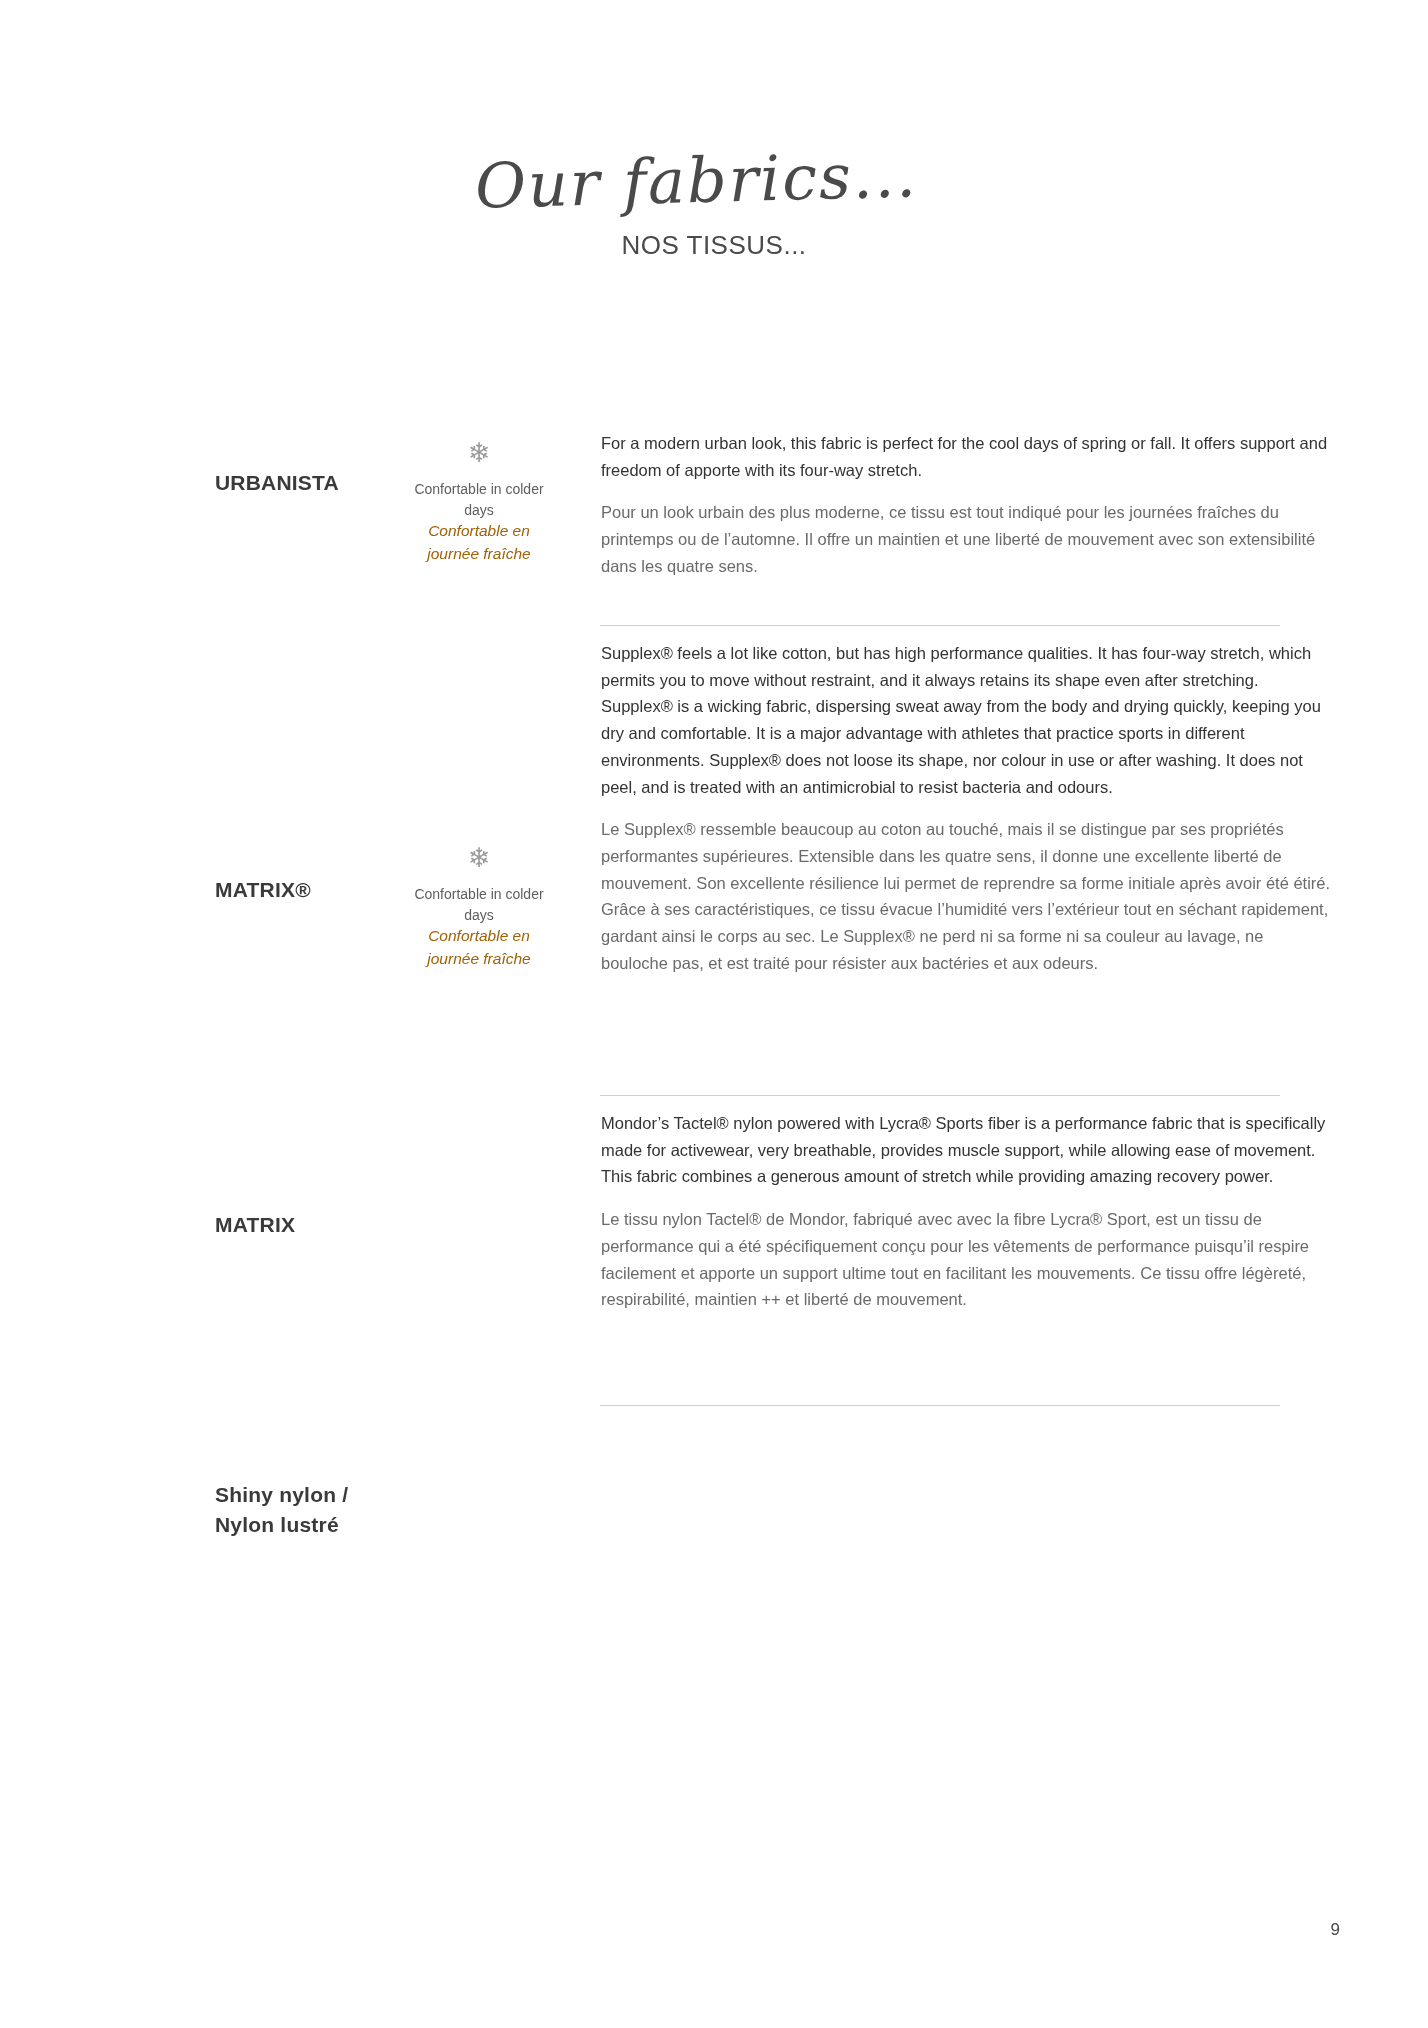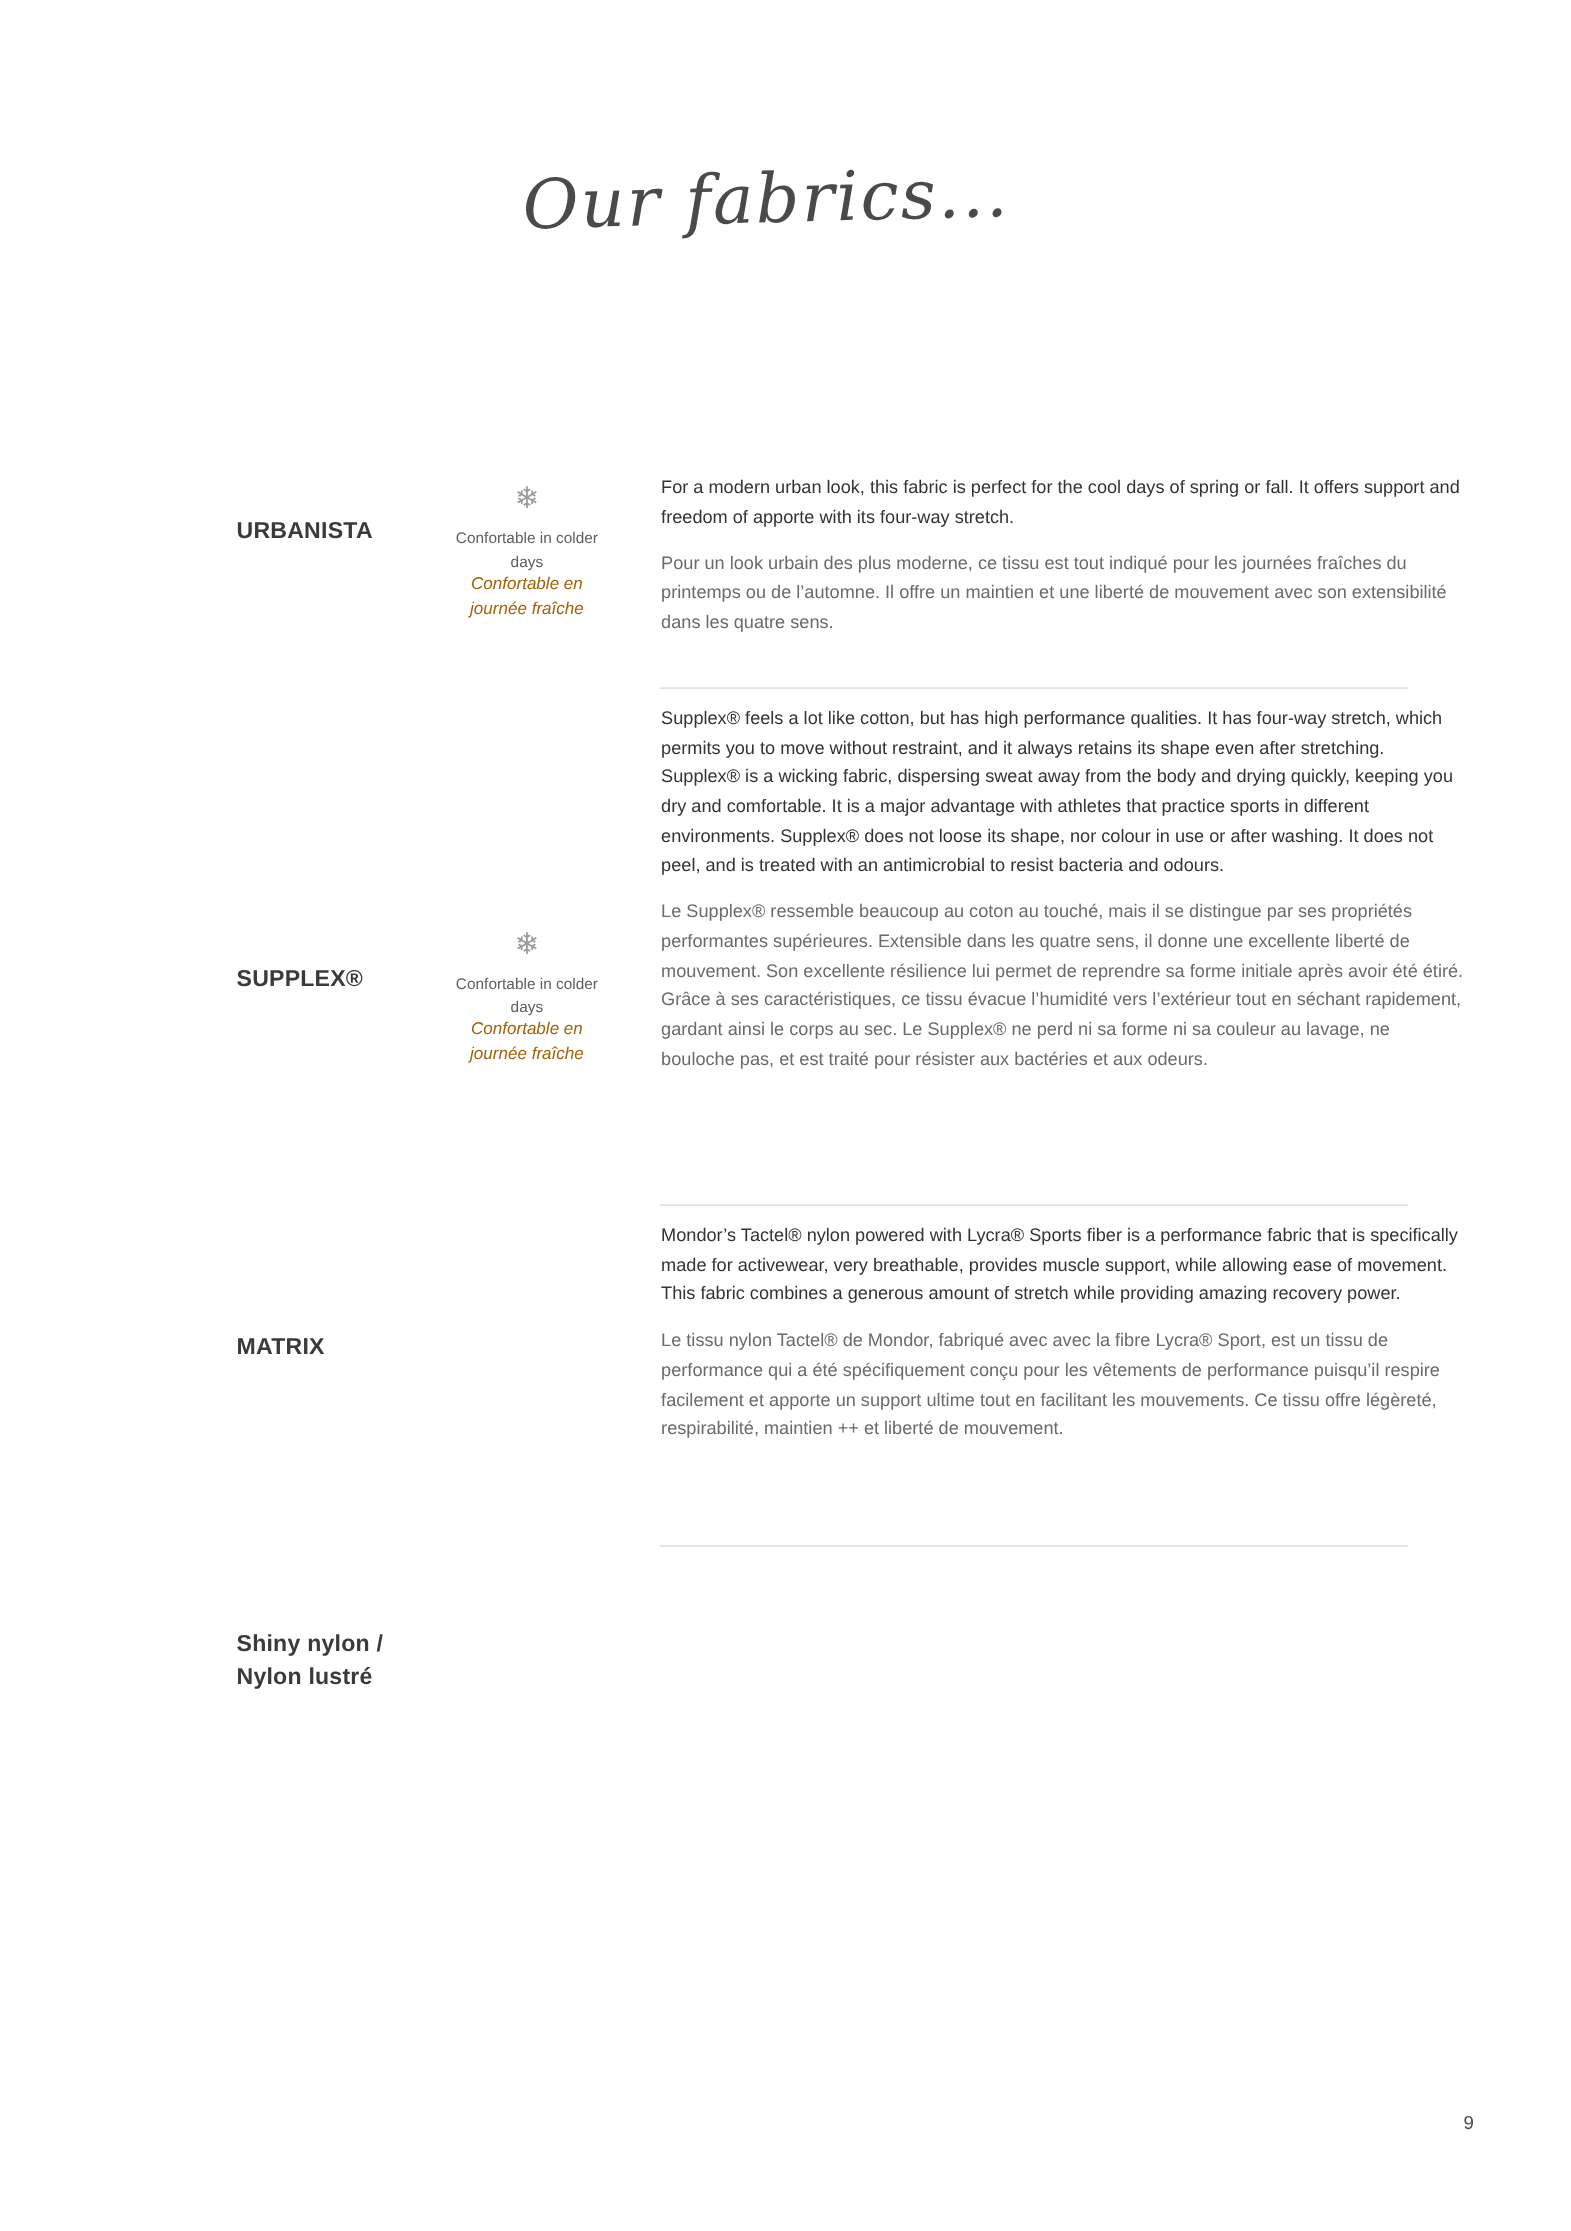--- a/index.html
+++ b/index.html
@@ -157,41 +157,42 @@
     color: #4a4a4a;
   }
 </style>
 </head>
 <body>
 
 <div class="page">
 
   <div class="header">
     <div class="script-title">Our fabrics...</div>
+    <div class="subtitle">NOS TISSUS...</div>
   </div>
 
   <div class="content">
 
     <div class="fabric-row" id="row-urbanista">
       <div class="col-name" id="name-urbanista">URBANISTA</div>
       <div class="col-icon" id="icon-urbanista">
         <span class="snowflake">❄</span>
         <div class="icon-en">Confortable in colder days</div>
         <div class="icon-fr">Confortable en journée fraîche</div>
       </div>
       <div class="col-desc">
         <p class="desc-en">For a modern urban look, this fabric is perfect for the cool days of spring or fall. It offers support and freedom of apporte with its four-way stretch.</p>
         <p class="desc-fr">Pour un look urbain des plus moderne, ce tissu est tout indiqué pour les journées fraîches du printemps ou de l’automne. Il offre un maintien et une liberté de mouvement avec son extensibilité dans les quatre sens.</p>
       </div>
     </div>
 
     <div class="divider" id="div-1"></div>
 
     <div class="fabric-row" id="row-supplex">
-      <div class="col-name" id="name-supplex">SUPPLEX®</div>
+      <div class="col-name" id="name-supplex">MATRIX®</div>
       <div class="col-icon" id="icon-supplex">
         <span class="snowflake">❄</span>
         <div class="icon-en">Confortable in colder days</div>
         <div class="icon-fr">Confortable en journée fraîche</div>
       </div>
       <div class="col-desc">
         <p class="desc-en">Supplex® feels a lot like cotton, but has high performance qualities. It has four-way stretch, which permits you to move without restraint, and it always retains its shape even after stretching. Supplex® is a wicking fabric, dispersing sweat away from the body and drying quickly, keeping you dry and comfortable. It is a major advantage with athletes that practice sports in different environments. Supplex® does not loose its shape, nor colour in use or after washing. It does not peel, and is treated with an antimicrobial to resist bacteria and odours.</p>
         <p class="desc-fr">Le Supplex® ressemble beaucoup au coton au touché, mais il se distingue par ses propriétés performantes supérieures. Extensible dans les quatre sens, il donne une excellente liberté de mouvement. Son excellente résilience lui permet de reprendre sa forme initiale après avoir été étiré. Grâce à ses caractéristiques, ce tissu évacue l’humidité vers l’extérieur tout en séchant rapidement, gardant ainsi le corps au sec. Le Supplex® ne perd ni sa forme ni sa couleur au lavage, ne bouloche pas, et est traité pour résister aux bactéries et aux odeurs.</p>
       </div>
     </div>

